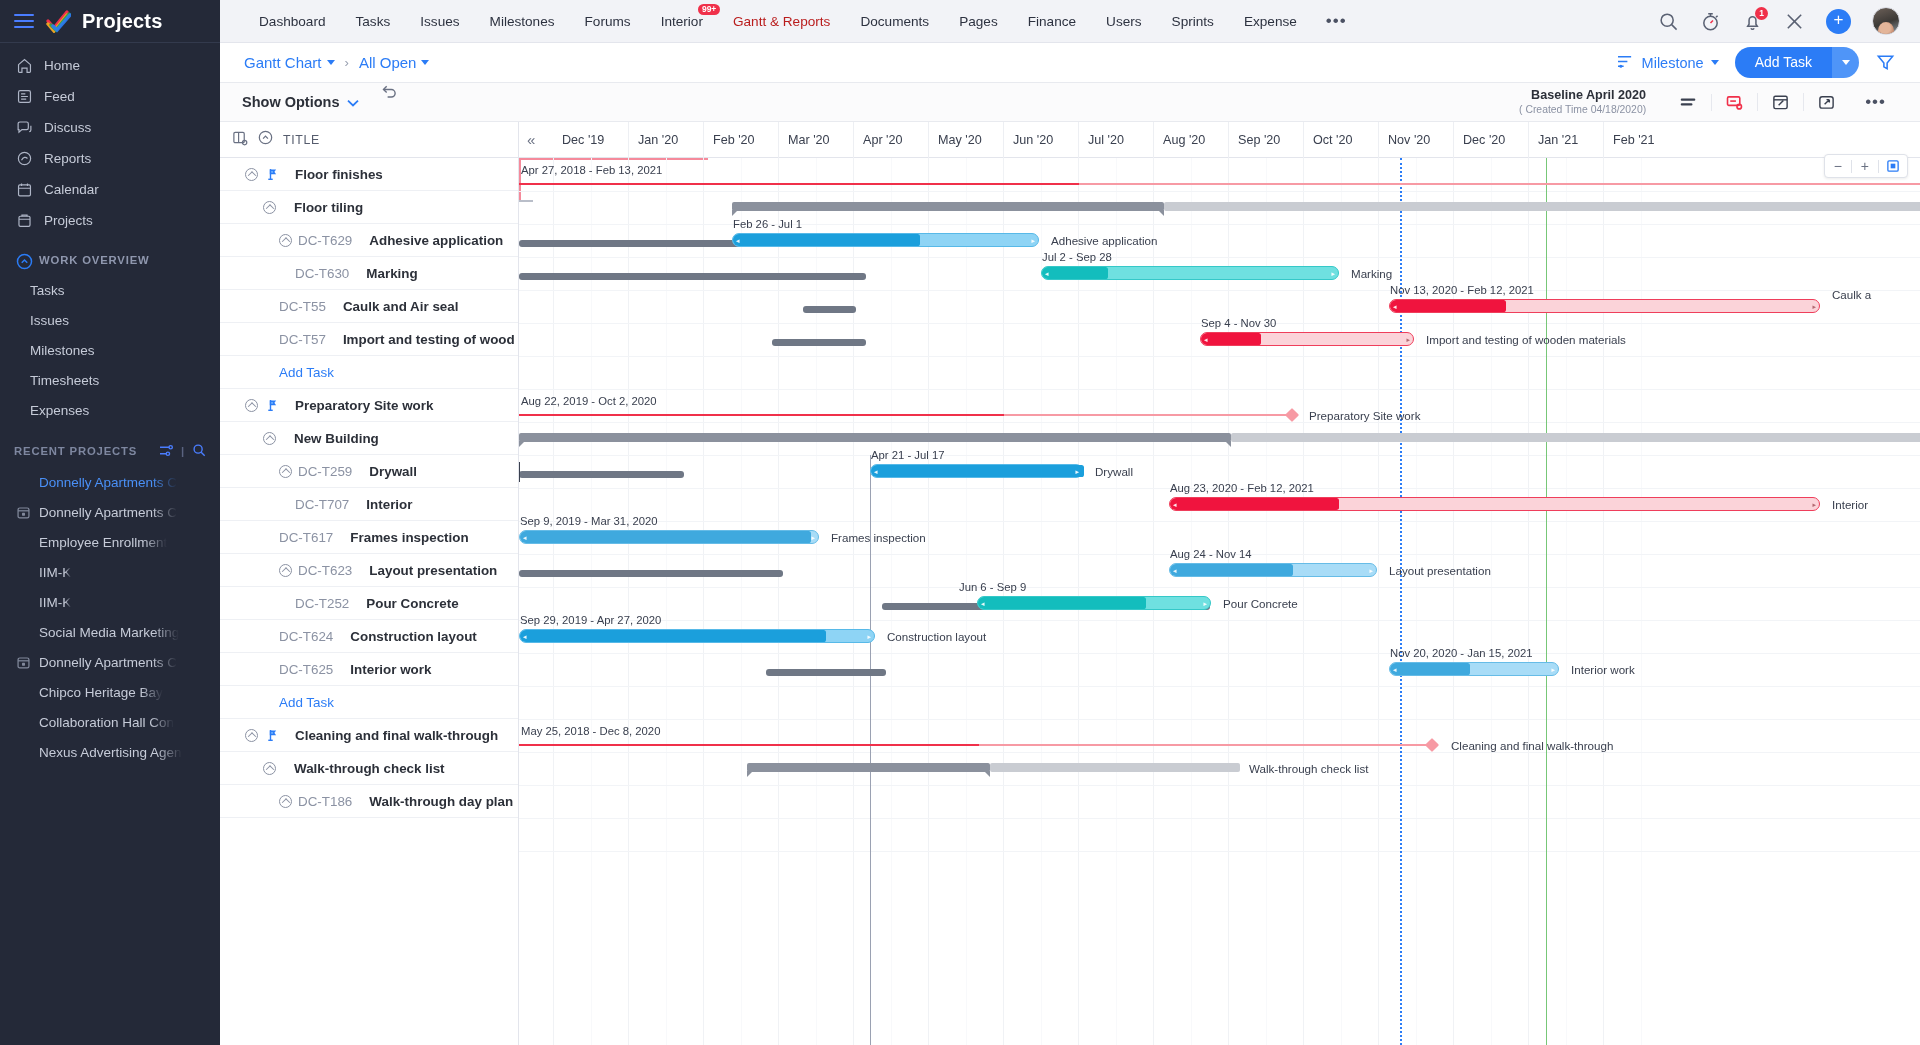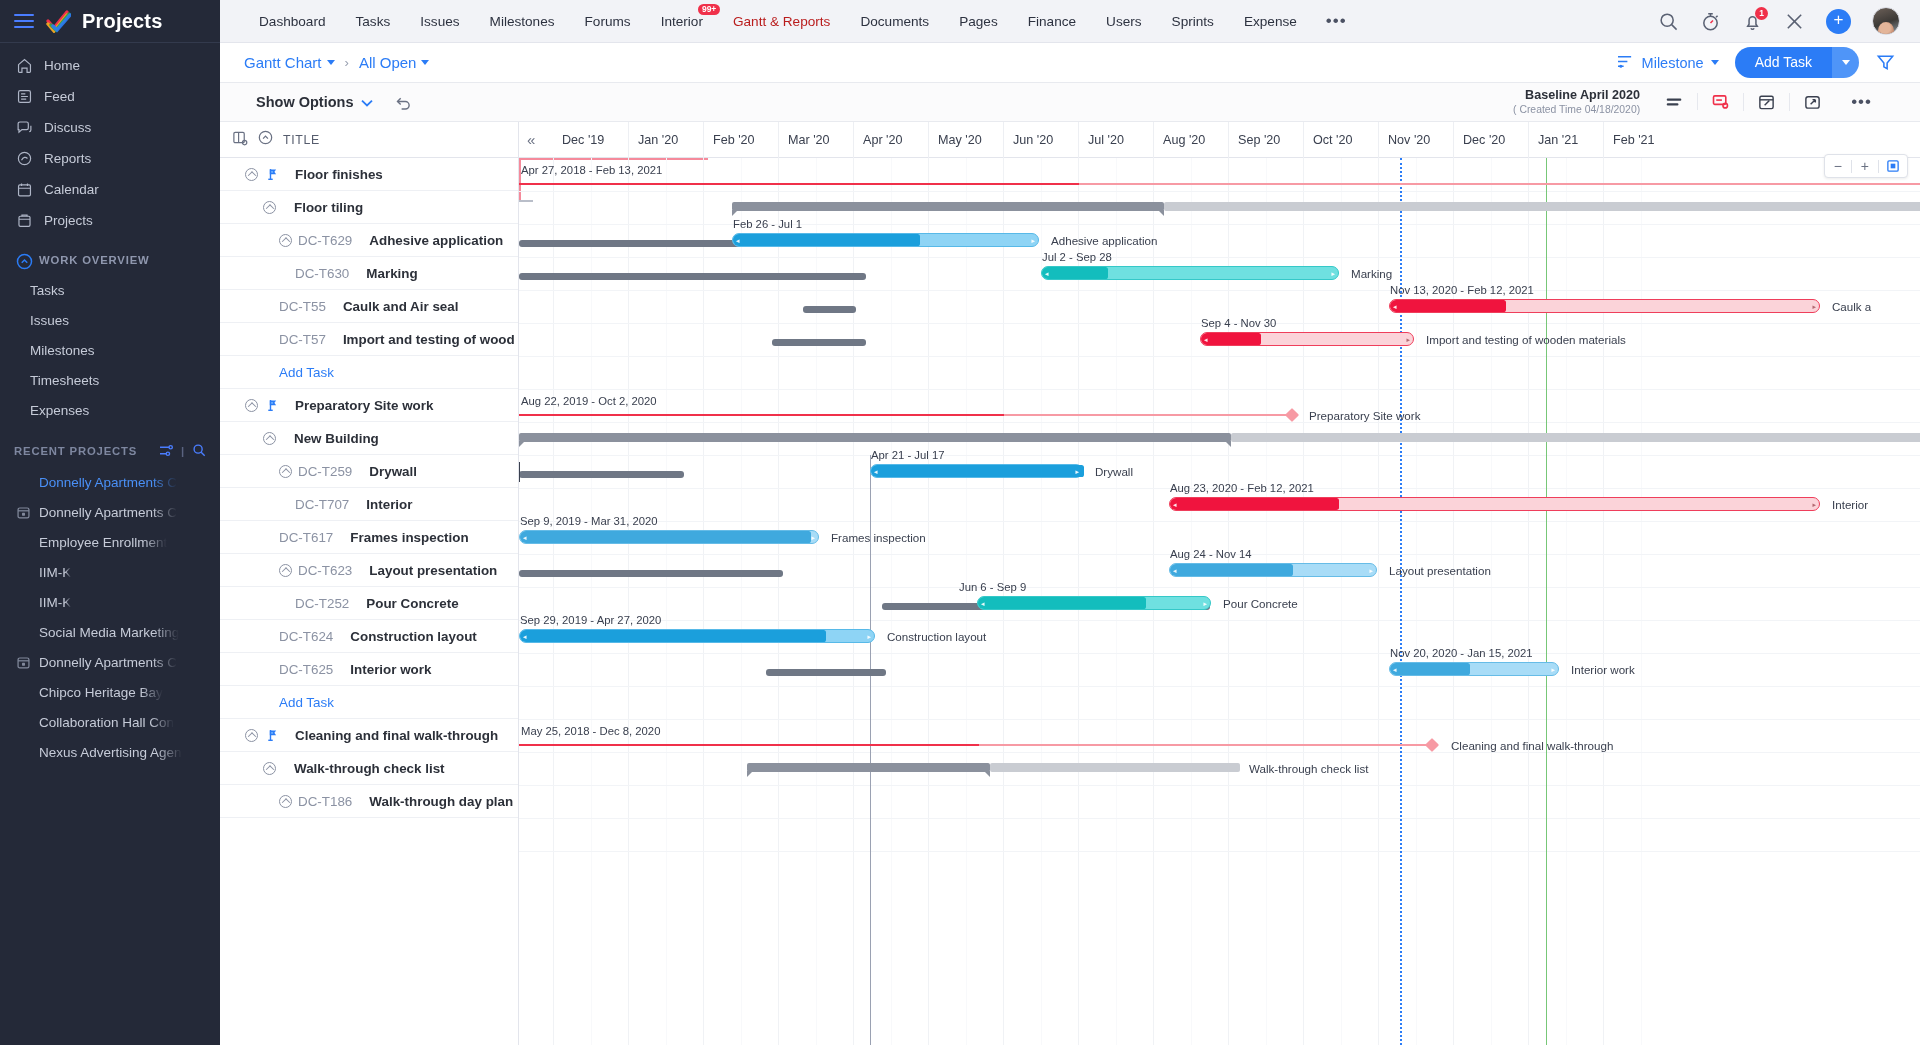--- a/index.html
+++ b/index.html
@@ -115,28 +115,28 @@
   .caret { width:0;height:0;border-left:4px solid transparent;border-right:4px solid transparent;border-top:5px solid currentColor; display:inline-block;}
   .bc-sep { color:#9aa1b2; font-size:13px; }
   .bc-right { margin-left:auto; display:flex; align-items:center; gap:16px;}
   .milestone-btn { display:flex; align-items:center; gap:7px; color:#2b7cf6; font-size:14.5px; cursor:pointer;}
   .addtask-group { display:flex; align-items:stretch; border-radius:16px; overflow:hidden; cursor:pointer;}
   .addtask-main { background:#2b7cf6; color:#fff; font-size:14px; padding:7px 20px 8px; }
   .addtask-drop { background:#4f95f8; color:#fff; width:27px; display:flex; align-items:center; justify-content:center;}
   .filter-ico { color:#2b7cf6; cursor:pointer; display:flex; }
 
   .options-bar {
-    height:39px; display:flex; align-items:center; padding:0 36px;
+    height:39px; display:flex; padding:0 22px;
     border-bottom:1px solid #e8eaef; background:#fbfbfc;
   }
   .show-options { display:flex; align-items:center; gap:8px; font-size:14.5px; font-weight:600; color:#2c3039; cursor:pointer;}
   .chev-blue { color:#2b7cf6; }
   .undo-ico { margin-left:22px; color:#6a7183; cursor:pointer; display:flex;}
   .ob-right { margin-left:auto; display:flex; align-items:center; gap:0;}
-  .baseline-box { text-align:right; margin-right:12px; line-height:1.25;}
+  .baseline-box { text-align:right; margin-right:20px; line-height:1.25;}
   .baseline-t1 { font-size:12.6px; font-weight:700; color:#2c3039;}
   .baseline-t2 { font-size:10.4px; color:#8b92a3;}
   .ob-ico { padding:0 13px; color:#4b5163; cursor:pointer; display:flex; align-items:center; border-left:1px solid #e6e8ee;}
   .ob-ico:first-of-type { border-left:none }
   .ob-ico.red { color:#f0304a }
   .ob-dots { padding:0 12px 0 16px; font-size:17px; color:#4b5163; cursor:pointer; letter-spacing:1px;}
 
   
   .grid-wrap { position:relative; height:calc(1045px - 43px - 40px - 39px); display:flex; }
 
@@ -813,21 +813,21 @@
               </div>
               <div class="dlabel" style="left: 523px; top: 93px;">Jul 2 - Sep 28</div>
               <div class="blabel" style="left: 832px; top: 109px;">Marking</div>
               <div class="baseline-bar" style="left: 284px; top: 148px; width: 53px;"></div>
               <div class="bar" style="left: 870px; top: 141px; width: 431px; height: 14px; background: rgb(251, 211, 217); border: 1px solid rgb(239, 62, 91);">
                 <div class="fill" style="width: 116.37px; background: rgb(240, 20, 62);"></div>
                 <span class="hl">◂</span>
                 <span class="hr" style="color: rgba(150, 60, 70, 0.7);">▸</span>
               </div>
               <div class="dlabel" style="left: 871px; top: 126px;">Nov 13, 2020 - Feb 12, 2021</div>
-              <div class="blabel" style="left: 1313px; top: 142px;">Caulk a</div>
+              <div class="blabel" style="left: 1313px; top: 130px;">Caulk a</div>
               <div class="" style="left: 681px; top: 140px; width: 189px; height: 2px; background: rgb(245, 138, 155);"></div>
               <div class="" style="left: 681px; top: 140px; width: 2px; height: 40px; background: rgb(245, 138, 155);"></div>
               <div class="baseline-bar" style="left: 253px; top: 181px; width: 94px;"></div>
               <div class="bar" style="left: 681px; top: 174px; width: 214px; height: 14px; background: rgb(251, 211, 217); border: 1px solid rgb(239, 62, 91);">
                 <div class="fill" style="width: 59.92px; background: rgb(240, 20, 62);"></div>
                 <span class="hl">◂</span>
                 <span class="hr" style="color: rgba(150, 60, 70, 0.7);">▸</span>
               </div>
               <div class="dlabel" style="left: 682px; top: 159px;">Sep 4 - Nov 30</div>
               <div class="blabel" style="left: 907px; top: 175px;">Import and testing of wooden materials</div>

